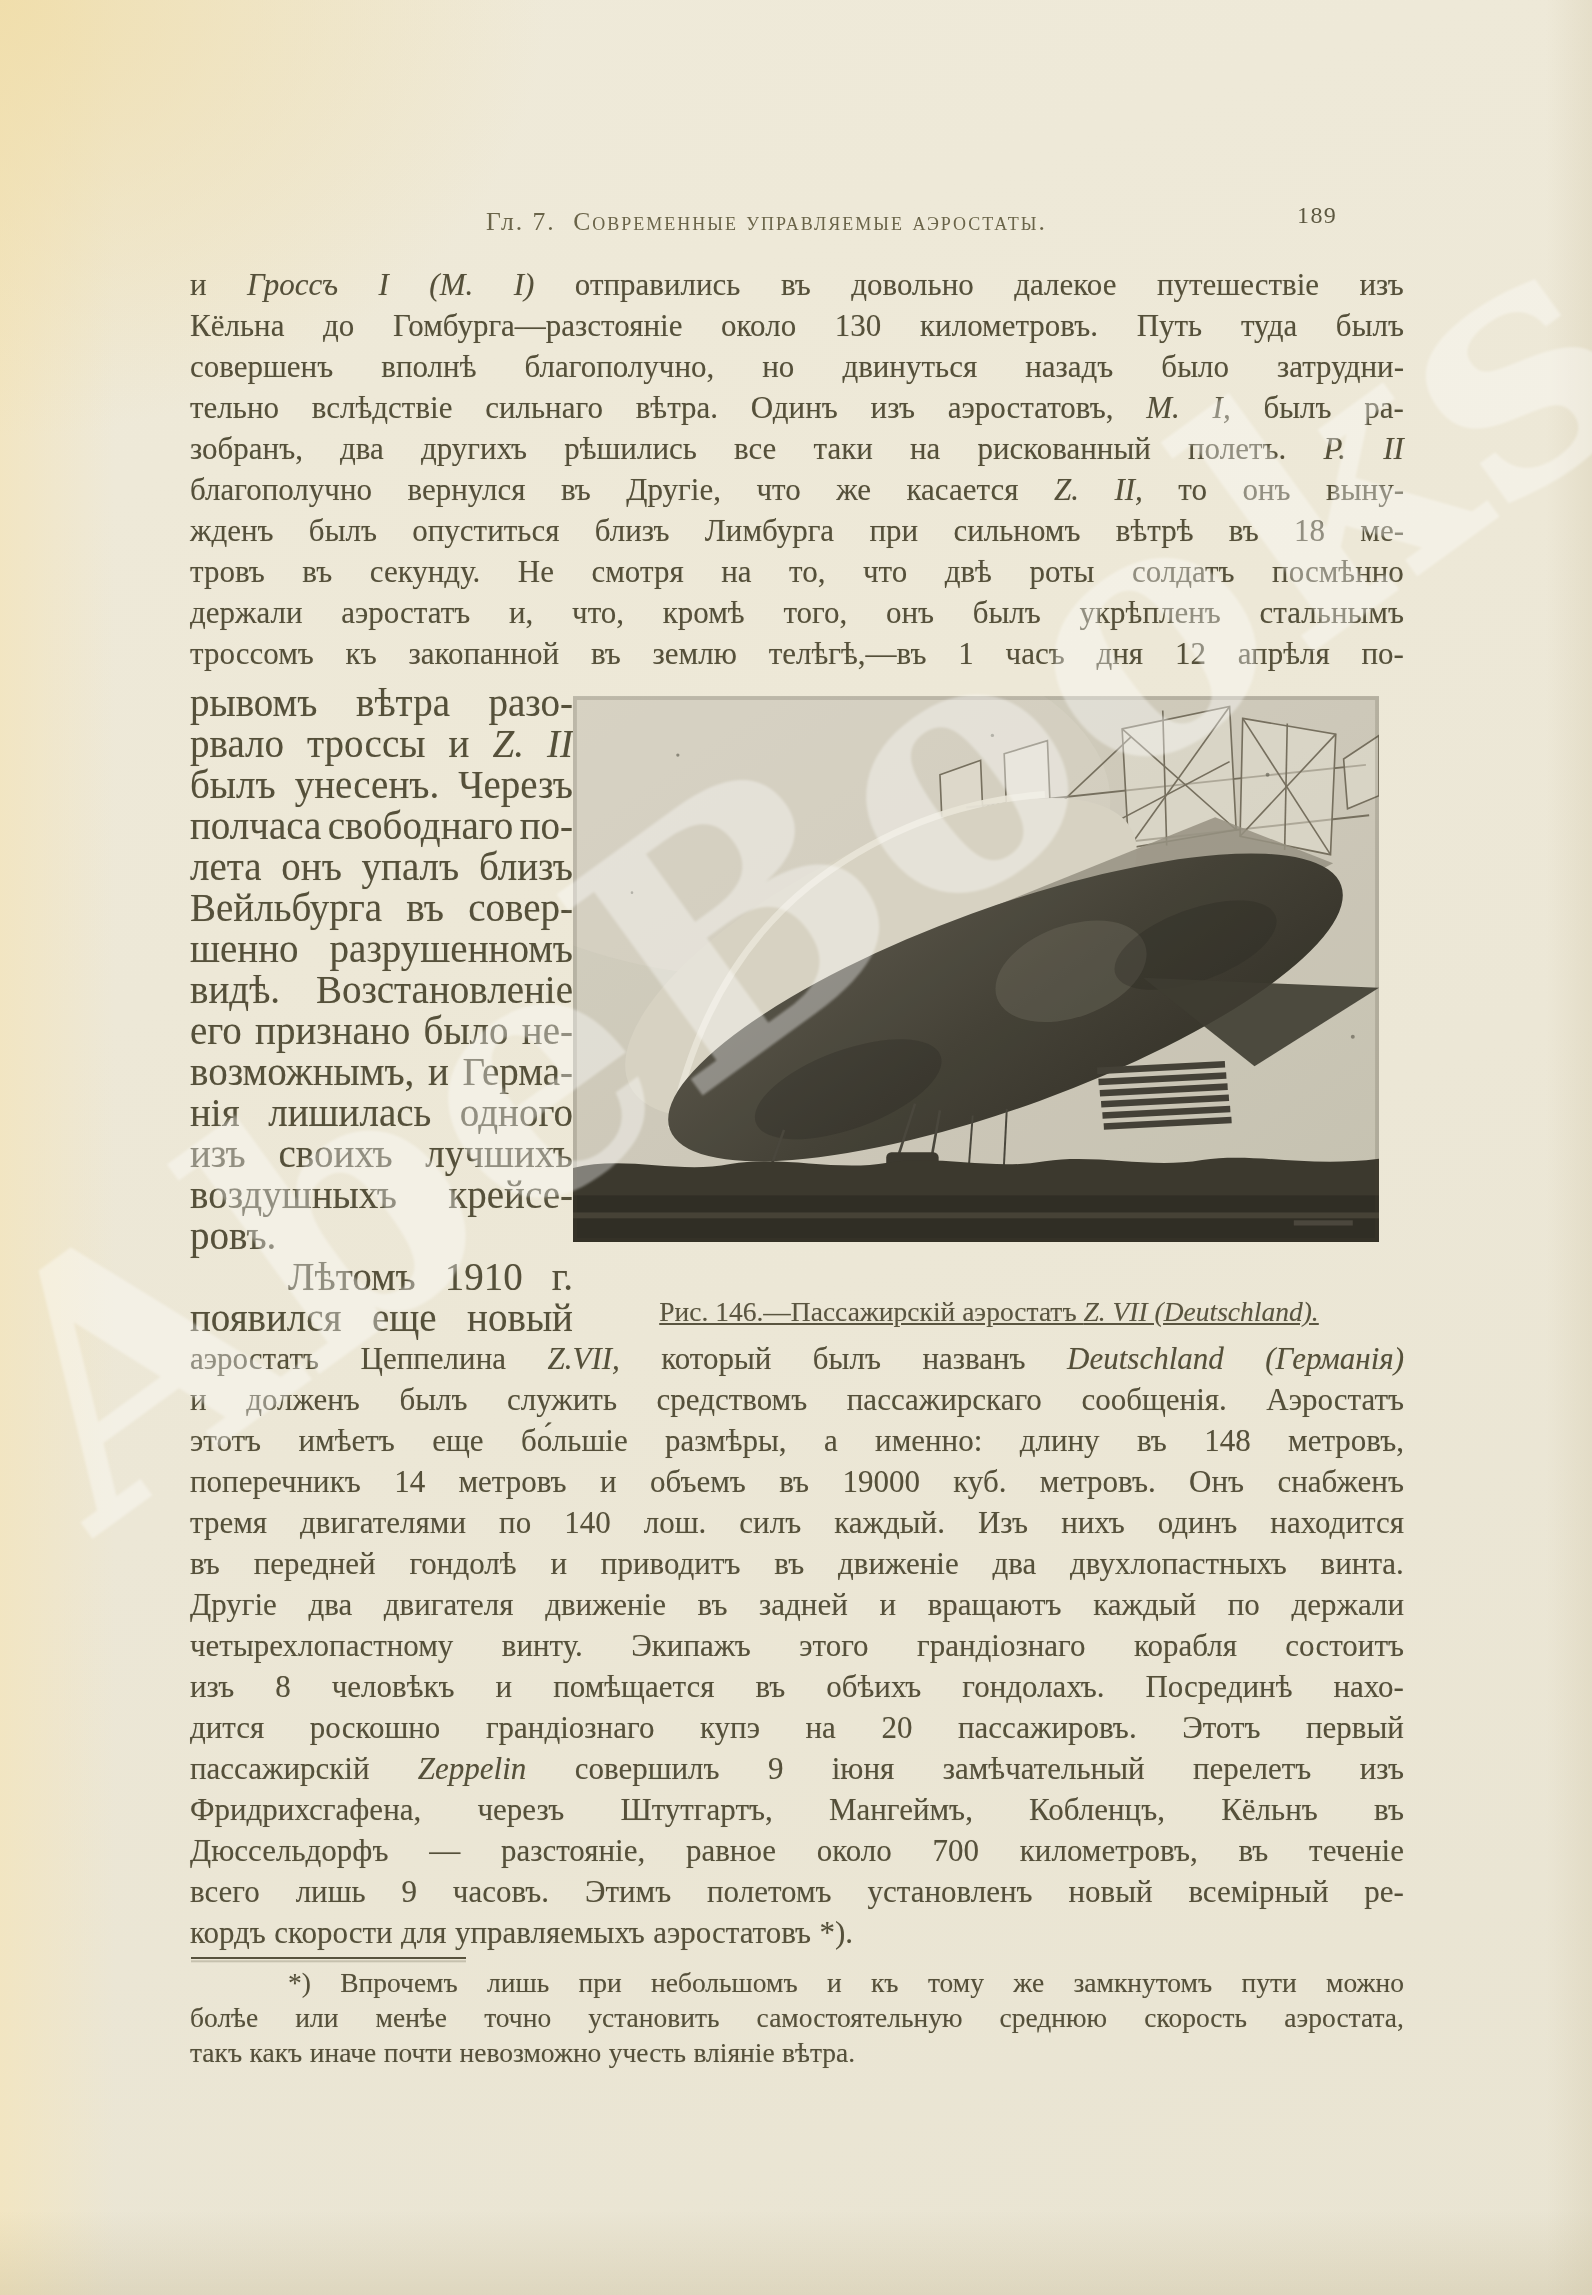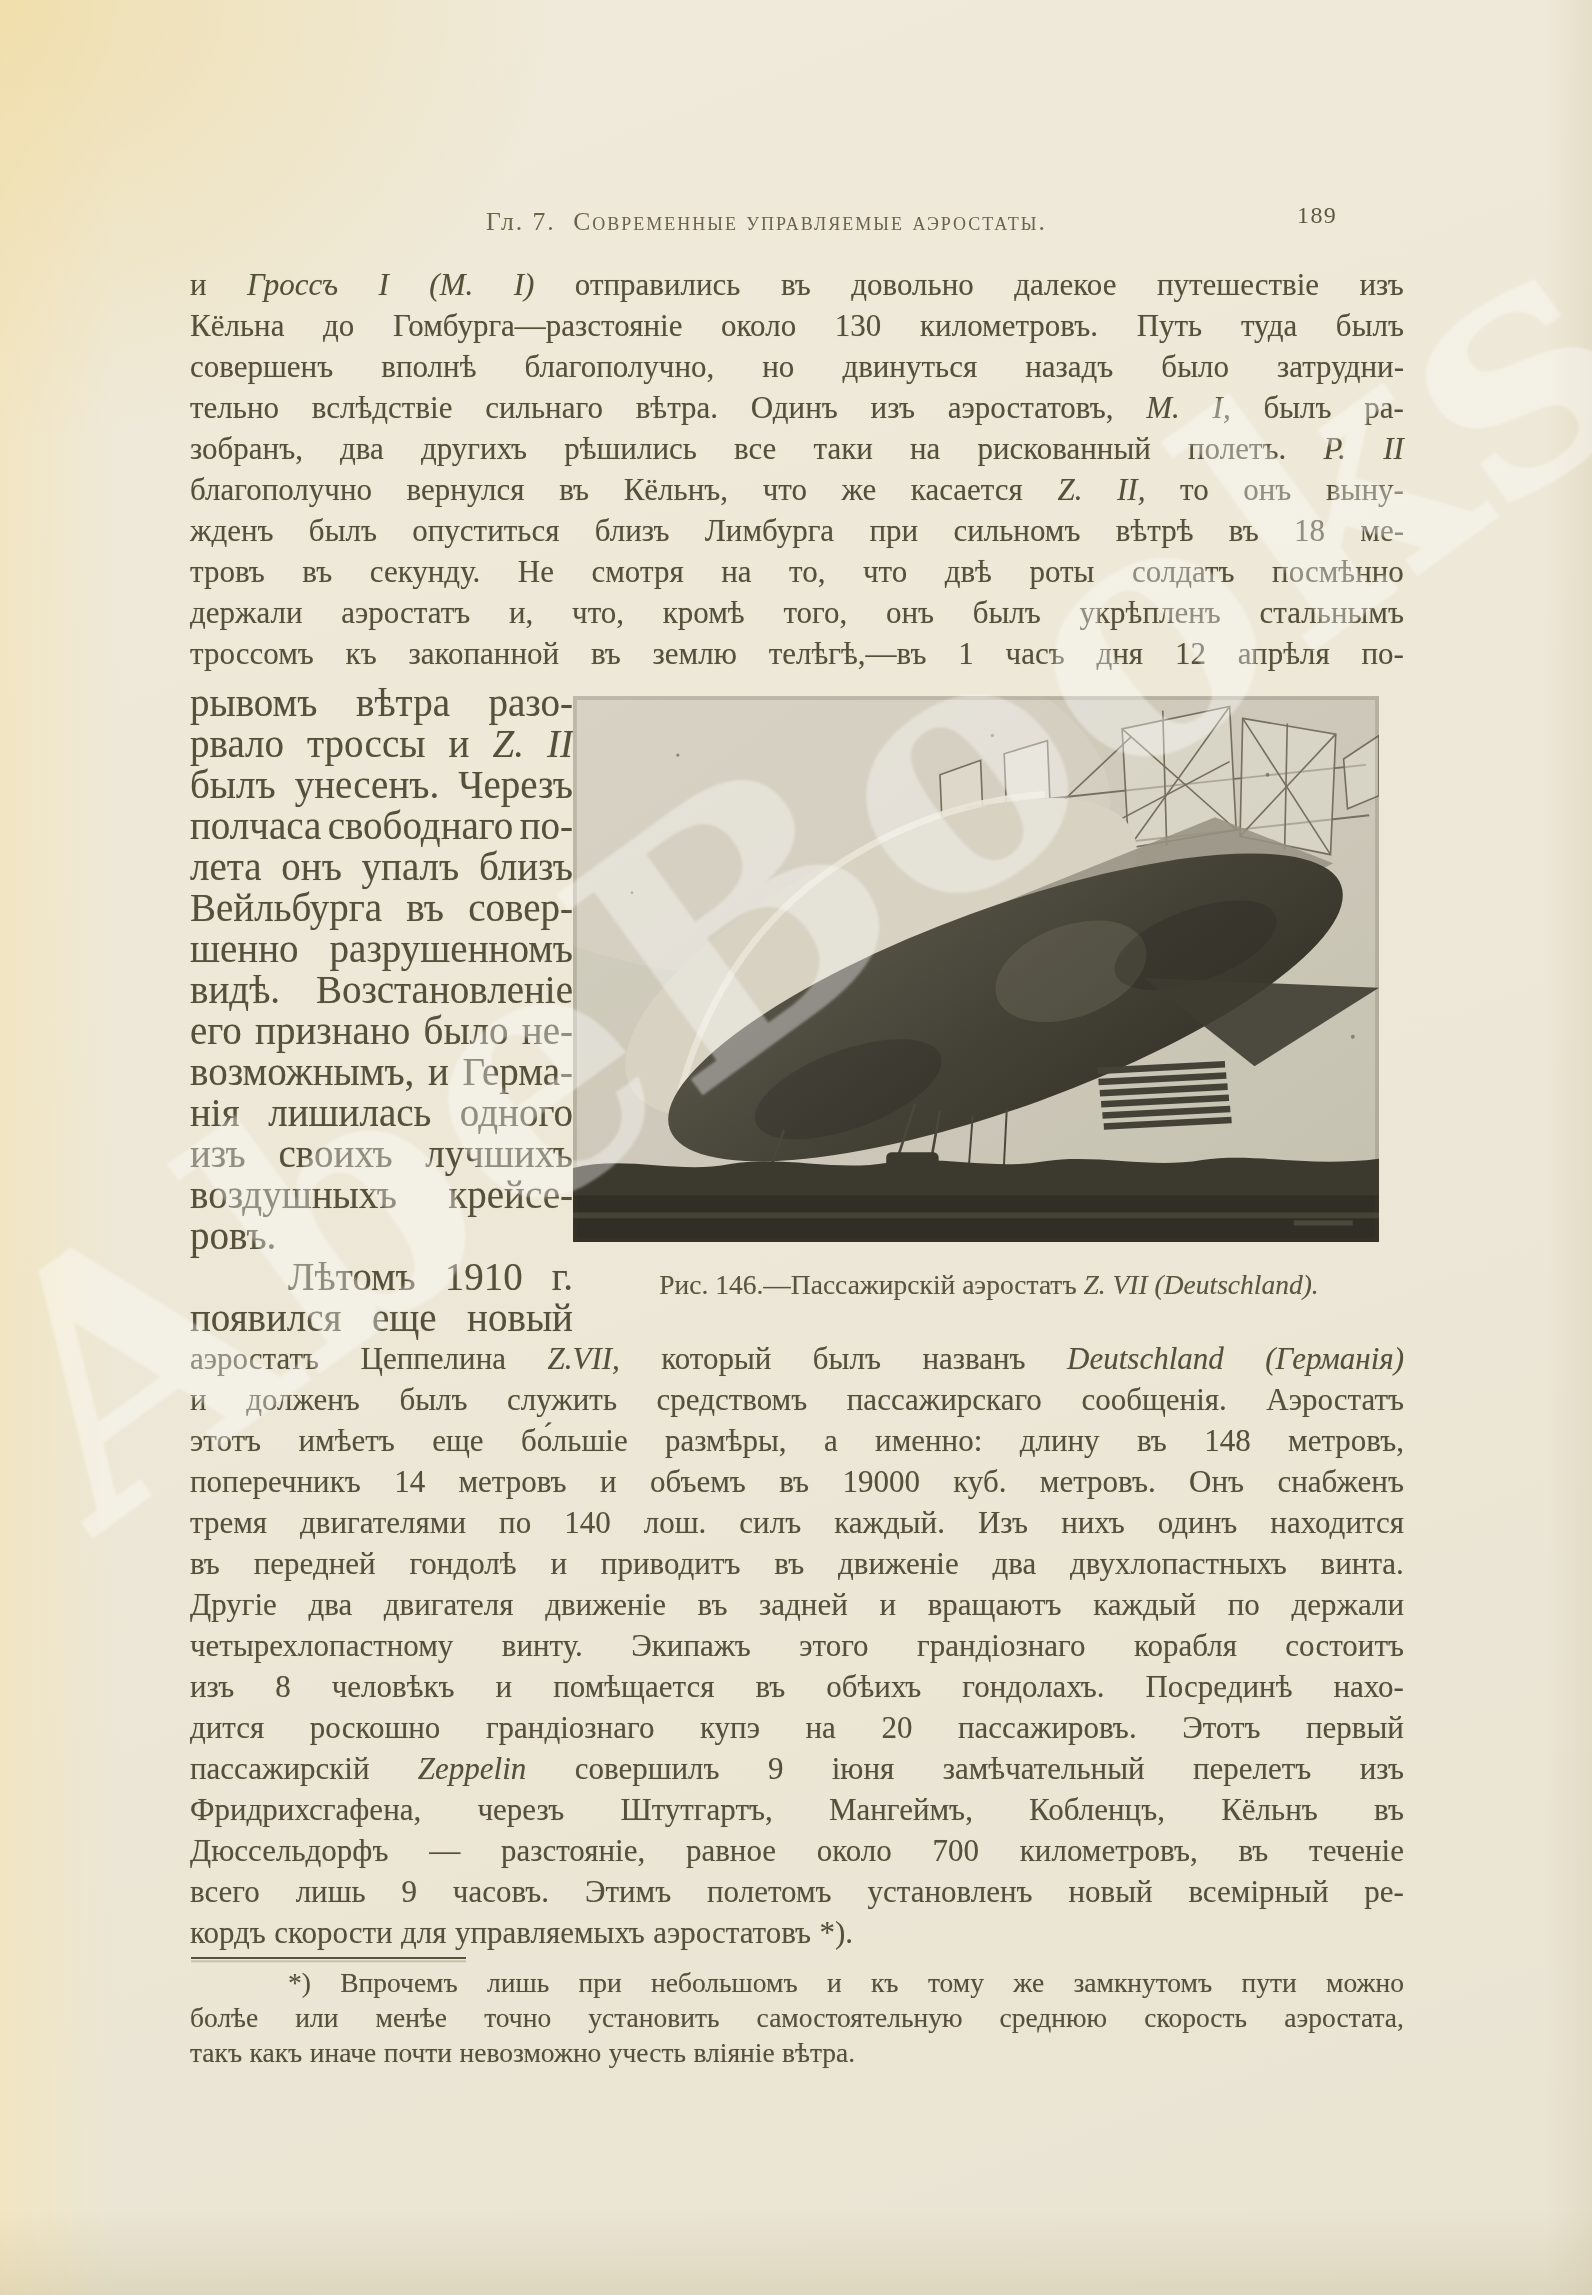--- a/index.html
+++ b/index.html
@@ -34,22 +34,22 @@
 
   .tline{display:flex;justify-content:space-between;align-items:baseline;height:41px;}
   .tline span{white-space:nowrap;}
   .tline.noj{justify-content:flex-start;}
   .tline.noj span{margin-right:.27em;}
   .tline.ind{padding-left:98px;}
   .it{font-style:italic;}
 
   .figure{position:absolute;left:573px;top:696px;width:806px;height:546px;}
   .figure svg{display:block;width:100%;height:100%;}
-  .caption{position:absolute;left:537px;top:1269px;width:904px;text-align:center;
-    font-size:27.5px;color:#5a5540;text-shadow:0 0 0.7px rgba(85,80,58,.3);white-space:nowrap;}
+  .caption{position:absolute;left:537px;top:1296px;width:904px;text-align:center;
+    font-size:27.5px;color:#5a5540;text-shadow:0 0 0.7px rgba(85,80,58,.3);white-space:nowrap;text-decoration:underline;}
 
   .fnrule{position:absolute;left:191px;top:1957px;width:275px;height:2px;background:#57523d;
     box-shadow:0 3.3px 0 rgba(87,82,61,.25);}
 
   .watermark{position:absolute;left:806px;top:872px;
     transform:translate(-50%,-50%) rotate(-36deg);
     font-family:"DejaVu Serif","Liberation Serif",serif;font-weight:bold;
     font-size:341px;letter-spacing:5.2px;white-space:nowrap;
     color:rgba(255,255,255,.36);filter:blur(1.3px);pointer-events:none;}
 </style>
@@ -128,21 +128,21 @@
         <span>на</span>
         <span>рискованный</span>
         <span>полетъ.</span>
         <span class="it">P.</span>
         <span class="it">II</span>
       </div>
       <div class="tline">
         <span>благополучно</span>
         <span>вернулся</span>
         <span>въ</span>
-        <span>Кёльнъ,</span>
+        <span>Другіе,</span>
         <span>что</span>
         <span>же</span>
         <span>касается</span>
         <span class="it">Z.</span>
         <span class="it">II,</span>
         <span>то</span>
         <span>онъ</span>
         <span>выну-</span>
       </div>
       <div class="tline">

